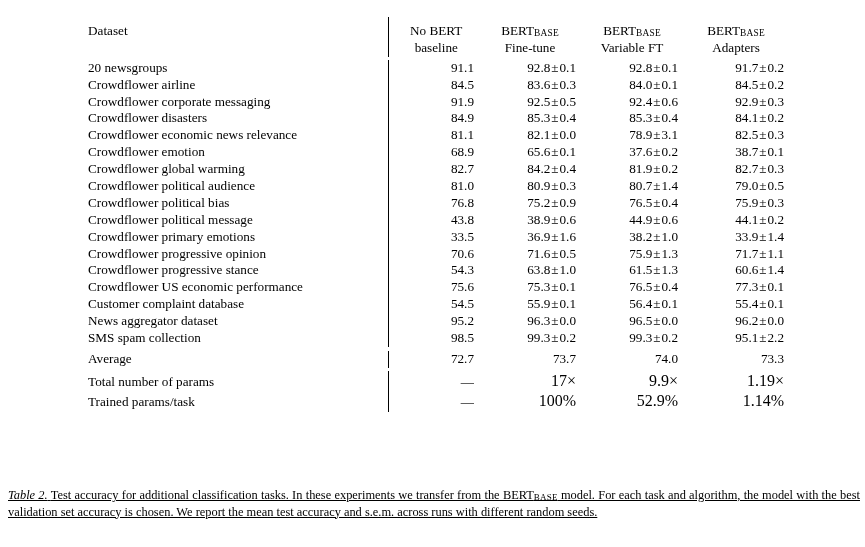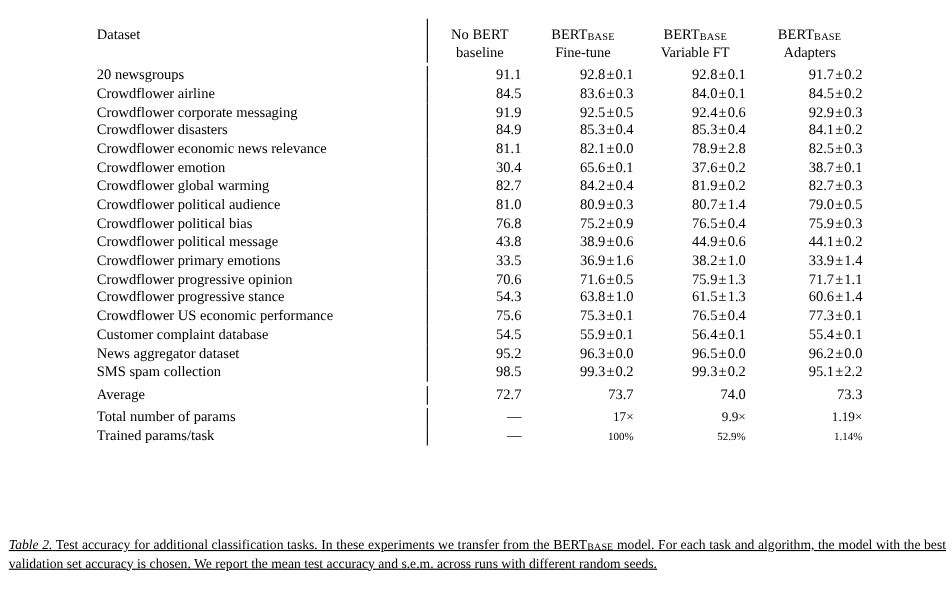--- a/index.html
+++ b/index.html
@@ -111,22 +111,22 @@
 
   .pm { padding: 0 1px; }
 
   .avg-row td { padding-top: 5px; padding-bottom: 5px; }
   .avg-row .cell-num { padding-right: 10px; }
 
   .params-row td { padding-top: 2px; padding-bottom: 2px; }
   .params-row .cell-num { padding-right: 10px; }
 
   .dash { letter-spacing: 0; }
-  .times { font-size: 12px; }
-  .pct { font-size: 10px; }
+  .times { font-size: 16px; }
+  .pct { font-size: 16px; }
 
   
   .caption {
     position: absolute;
     left: 8px;
     top: 487px;
     width: 852px;
     font-size: 12.4px;
     line-height: 1.33;
     text-align: justify;
@@ -218,27 +218,27 @@
           <td class="cell-num first-num">84.9</td>
           <td class="cell-num"><span>85.3</span><span class="pm">±</span><span>0.4</span></td>
           <td class="cell-num"><span>85.3</span><span class="pm">±</span><span>0.4</span></td>
           <td class="cell-num"><span>84.1</span><span class="pm">±</span><span>0.2</span></td>
         </tr>
 
         <tr class="body-row">
           <td class="cell-name">Crowdflower economic news relevance</td>
           <td class="cell-num first-num">81.1</td>
           <td class="cell-num"><span>82.1</span><span class="pm">±</span><span>0.0</span></td>
-          <td class="cell-num"><span>78.9</span><span class="pm">±</span><span>2.8</span></td>
+          <td class="cell-num"><span>78.9</span><span class="pm">±</span><span>3.1</span></td>
           <td class="cell-num"><span>82.5</span><span class="pm">±</span><span>0.3</span></td>
         </tr>
 
         <tr class="body-row">
           <td class="cell-name">Crowdflower emotion</td>
-          <td class="cell-num first-num">30.4</td>
+          <td class="cell-num first-num">68.9</td>
           <td class="cell-num"><span>65.6</span><span class="pm">±</span><span>0.1</span></td>
           <td class="cell-num"><span>37.6</span><span class="pm">±</span><span>0.2</span></td>
           <td class="cell-num"><span>38.7</span><span class="pm">±</span><span>0.1</span></td>
         </tr>
 
         <tr class="body-row">
           <td class="cell-name">Crowdflower global warming</td>
           <td class="cell-num first-num">82.7</td>
           <td class="cell-num"><span>84.2</span><span class="pm">±</span><span>0.4</span></td>
           <td class="cell-num"><span>81.9</span><span class="pm">±</span><span>0.2</span></td>

